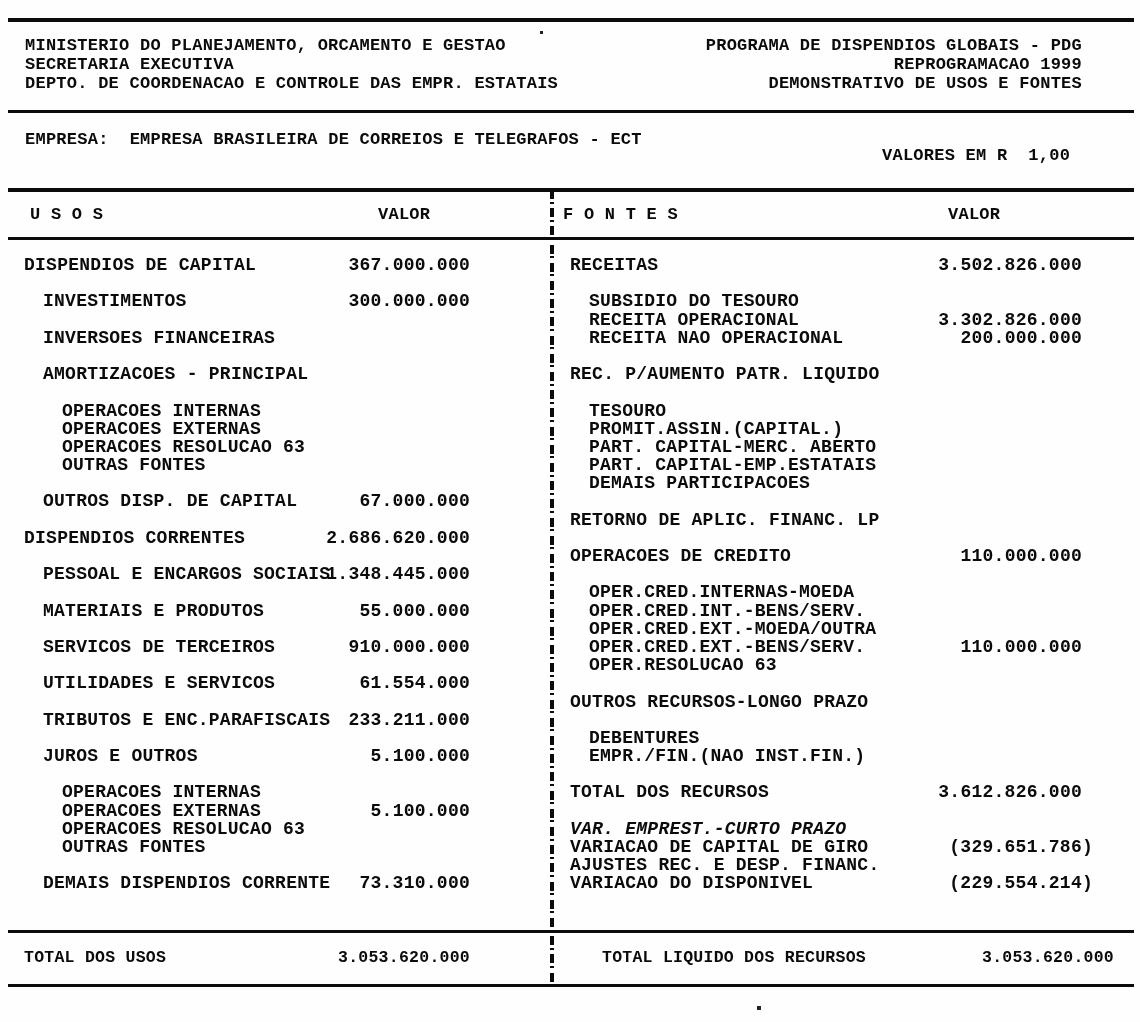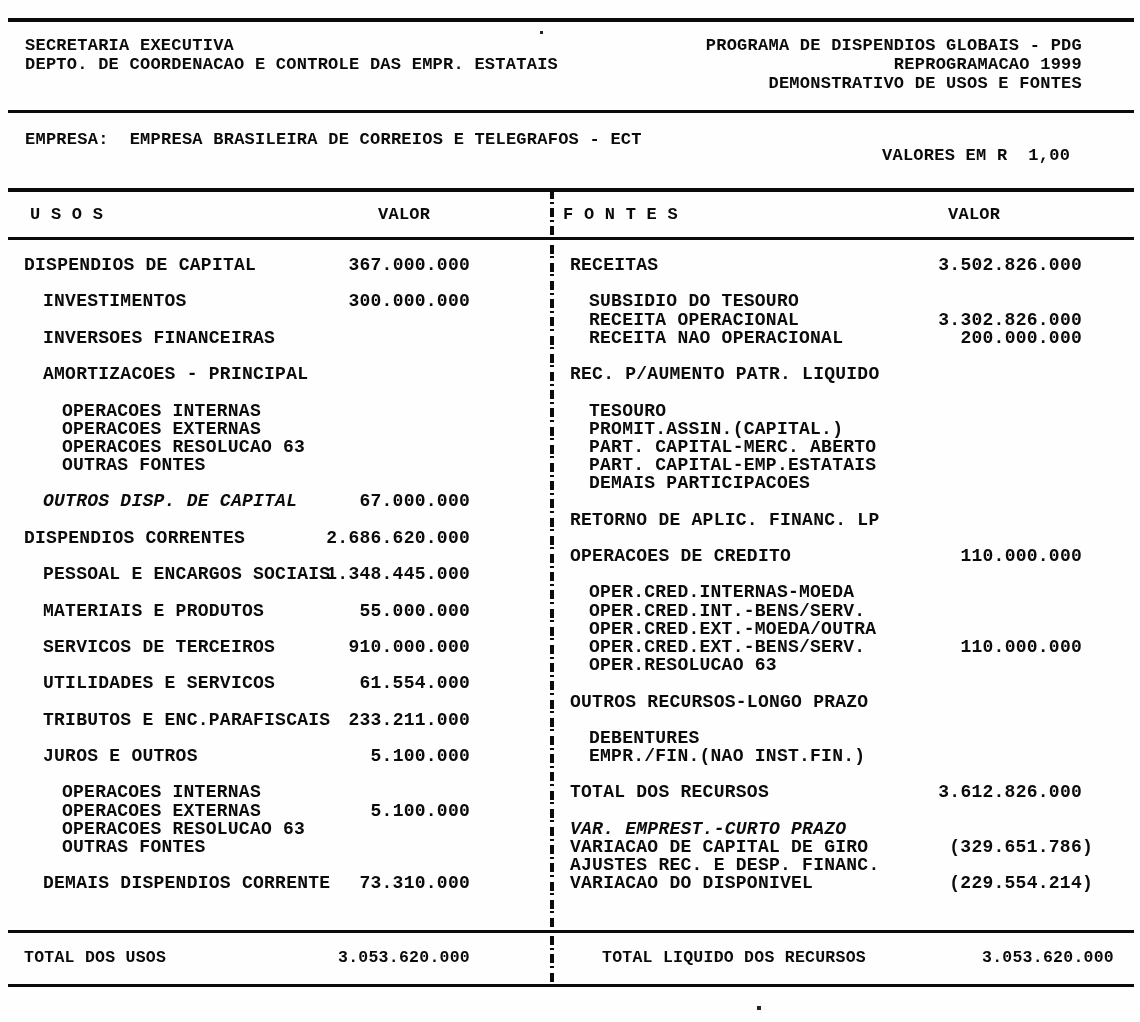--- a/index.html
+++ b/index.html
@@ -31,20 +31,21 @@
   .dot{position:absolute;width:4px;height:4px;background:#222;}
 </style>
 </head>
 <body>
 
 <div class="page">
 
   <div class="hr" style="top:18px;height:4px;"></div>
 
   <div class="hdr-left">
+    <div class="t">MINISTERIO DO PLANEJAMENTO, ORCAMENTO E GESTAO</div>
     <div class="t">SECRETARIA EXECUTIVA</div>
     <div class="t">DEPTO. DE COORDENACAO E CONTROLE DAS EMPR. ESTATAIS</div>
   </div>
 
   <div class="hdr-right">
     <div class="t">PROGRAMA DE DISPENDIOS GLOBAIS - PDG</div>
     <div class="t">REPROGRAMACAO 1999</div>
     <div class="t">DEMONSTRATIVO DE USOS E FONTES</div>
   </div>
 
@@ -128,21 +129,21 @@
         <span class="lbl" style="padding-left: 38px;">OUTRAS FONTES</span>
         <span class="val"></span>
       </div>
 
       <div class="row">
         <span class="lbl" style="padding-left: 0px;"></span>
         <span class="val"></span>
       </div>
 
       <div class="row">
-        <span class="lbl" style="padding-left: 19px; font-style: italic;">OUTROS DISP. DE CAPITAL</span>
+        <span class="lbl" style="padding-left: 19px;">OUTROS DISP. DE CAPITAL</span>
         <span class="val">67.000.000</span>
       </div>
 
       <div class="row">
         <span class="lbl" style="padding-left: 0px;"></span>
         <span class="val"></span>
       </div>
 
       <div class="row">
         <span class="lbl" style="padding-left: 0px;">DISPENDIOS CORRENTES</span>

